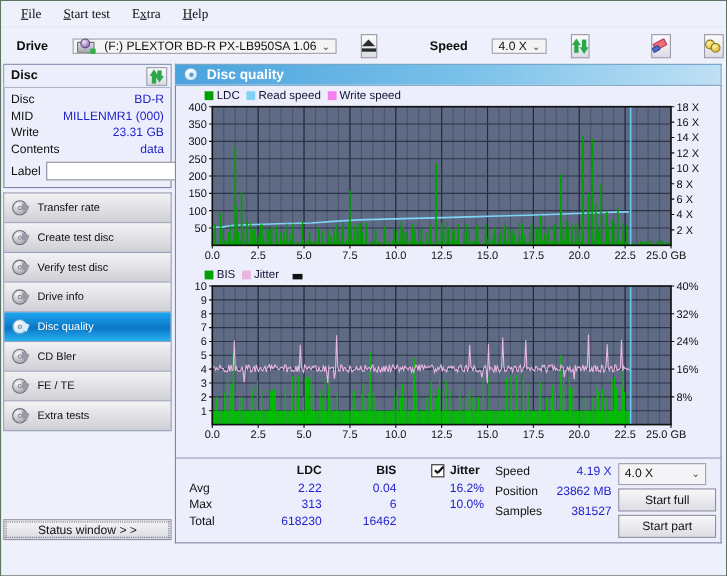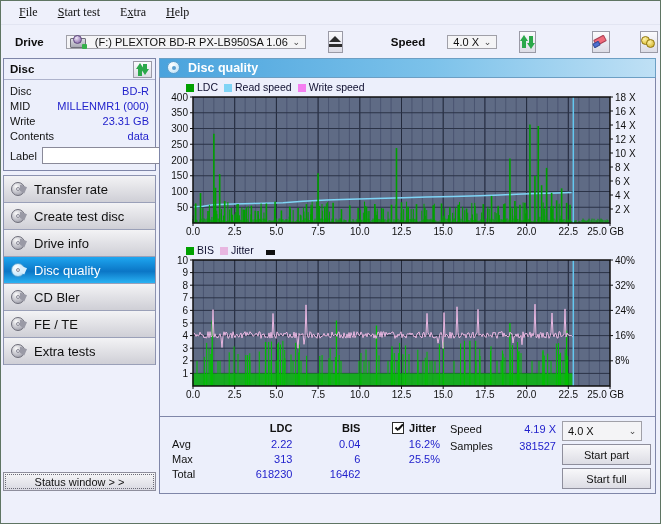--- a/index.html
+++ b/index.html
@@ -141,21 +141,21 @@
   }
   .ico-cd{position:relative;width:16px;height:16px;}
   .ico-cd .d{position:absolute;left:0;top:0;width:15px;height:15px;border-radius:50%;
      background:radial-gradient(circle at 38% 32%,#ffffd0,#e2d86a 55%,#b6a82f);border:1px solid #8c8220;box-sizing:border-box;}
   .ico-cd .h{position:absolute;left:5.5px;top:5.5px;width:4px;height:4px;border-radius:50%;background:#f6f6e6;border:1px solid #9c9443;box-sizing:border-box;}
 
   .nav{margin-top:4px;display:flex;flex-direction:column;border:1px solid #8d93b0;border-bottom:none;background:#d7d7dd;}
   .nav-item{
     height:27px;display:flex;align-items:center;padding-left:6px;
     background:linear-gradient(#f3f3f5,#cfcfd6);
-    border-bottom:1px solid #9aa0b8;font-size:13px;color:#101010;box-sizing:border-box;
+    border-bottom:1px solid #9aa0b8;font-size:10px;color:#101010;box-sizing:border-box;
   }
   .nav-item.active{
     background:linear-gradient(#1ea6f0,#0b76c6 55%,#29b2f3);
     color:#ffffff;
   }
   .nav-ico{width:17px;height:15px;margin-right:7px;position:relative;flex:0 0 auto;}
   .nav-ico .dd{position:absolute;left:1px;top:0px;width:14px;height:14px;border-radius:50%;
      background:radial-gradient(circle at 36% 30%,#fafafa,#b9b9c2 60%,#8d8d99);
      border:1px solid #6d6d79;box-sizing:border-box;}
   .nav-ico .hh{position:absolute;left:6px;top:5px;width:4px;height:4px;border-radius:50%;
@@ -346,20 +346,28 @@
             </span>
           <span>Transfer rate</span>
         </div>
         <div class="nav-item">
           <span class="nav-ico">
               <i class="dd"></i>
               <i class="hh"></i>
               <i class="cut"></i>
             </span>
           <span>Create test disc</span>
+        </div>
+        <div class="nav-item">
+          <span class="nav-ico">
+              <i class="dd"></i>
+              <i class="hh"></i>
+              <i class="cut"></i>
+            </span>
+          <span>Verify test disc</span>
         </div>
         <div class="nav-item">
           <span class="nav-ico">
               <i class="dd"></i>
               <i class="hh"></i>
               <i class="cut"></i>
             </span>
           <span>Drive info</span>
         </div>
         <div class="nav-item active">
@@ -1750,47 +1758,51 @@
           <div class="st-row">
             <span class="st-lbl">Avg</span>
             <span class="st-c">2.22</span>
             <span class="st-c">0.04</span>
             <span class="st-j">16.2%</span>
           </div>
           <div class="st-row">
             <span class="st-lbl">Max</span>
             <span class="st-c">313</span>
             <span class="st-c">6</span>
-            <span class="st-j">25.5%</span>
+            <span class="st-j">10.0%</span>
           </div>
           <div class="st-row">
             <span class="st-lbl">Total</span>
             <span class="st-c">618230</span>
             <span class="st-c">16462</span>
             <span class="st-j"></span>
           </div>
         </div>
 
         <div class="stats-right">
           <div class="sr-left">
             <div class="sr-row">
               <span class="sr-k">Speed</span>
               <span class="sr-v">4.19 X</span>
+            </div>
+            <div class="sr-row" style="height:19px;">
+              <span class="sr-k">Position</span>
+              <span class="sr-v">23862 MB</span>
             </div>
             <div class="sr-row">
               <span class="sr-k">Samples</span>
               <span class="sr-v">381527</span>
             </div>
           </div>
           <div class="sr-right">
             <div class="combo speed-sel">
               <span class="val">4.0 X</span>
               <span class="arrow">⌄</span>
             </div>
+            <div class="btn">Start full</div>
             <div class="btn">Start part</div>
-            <div class="btn">Start full</div>
           </div>
         </div>
       </div>
     </div>
   </div>
 
 </div>
 
 </body></html>

